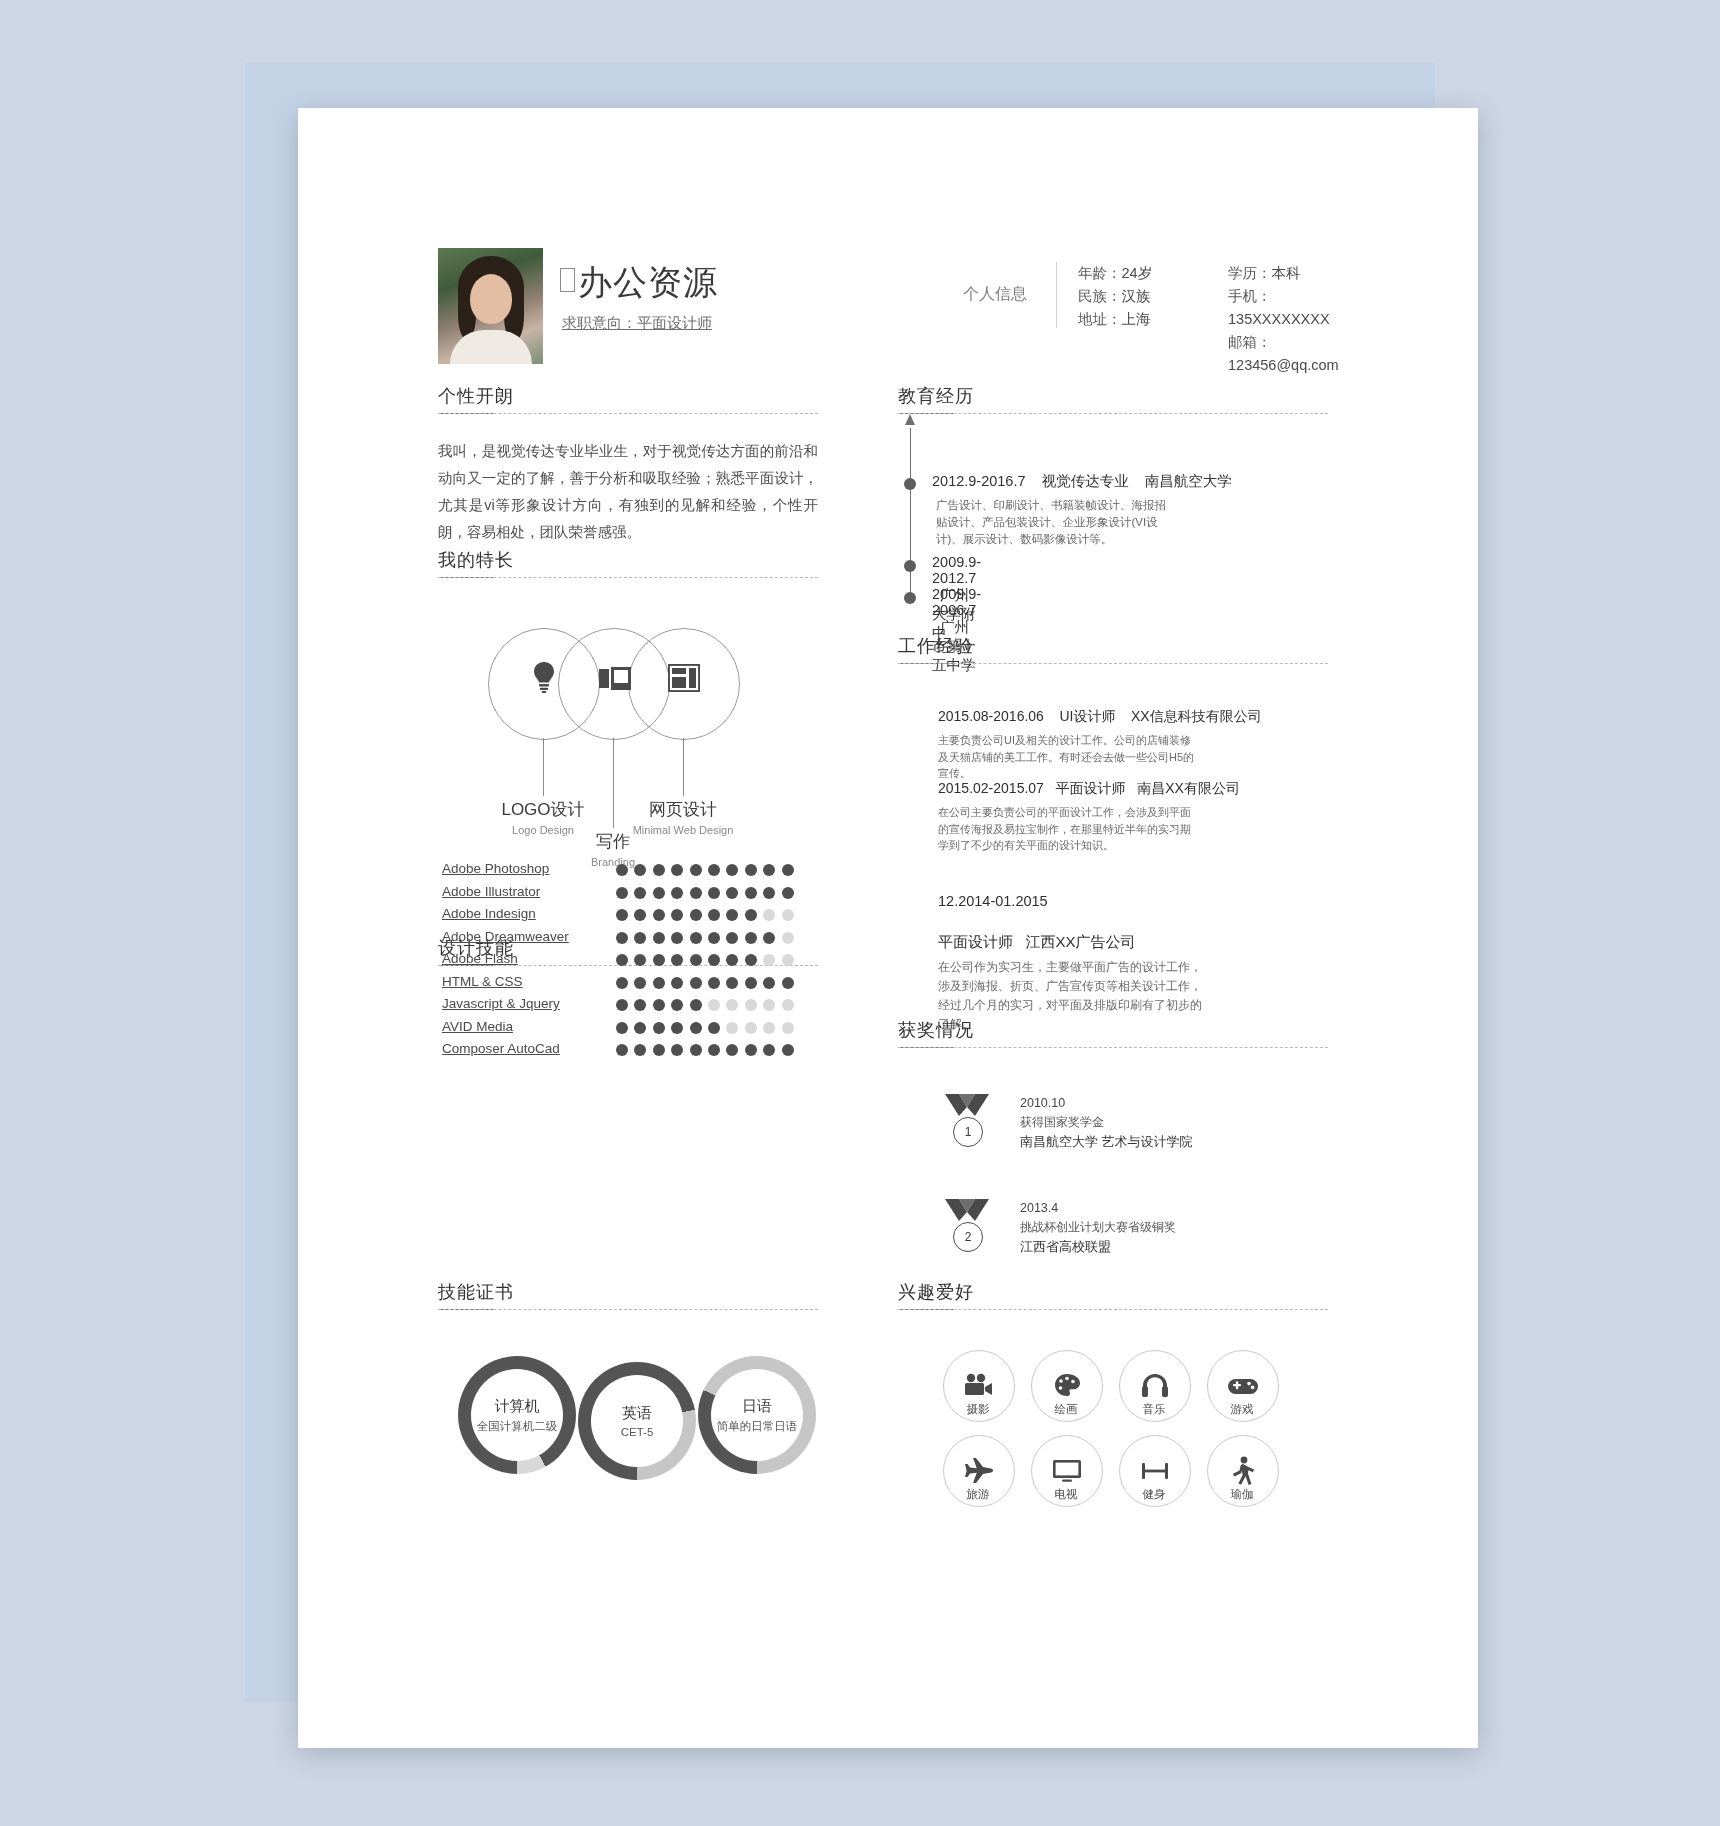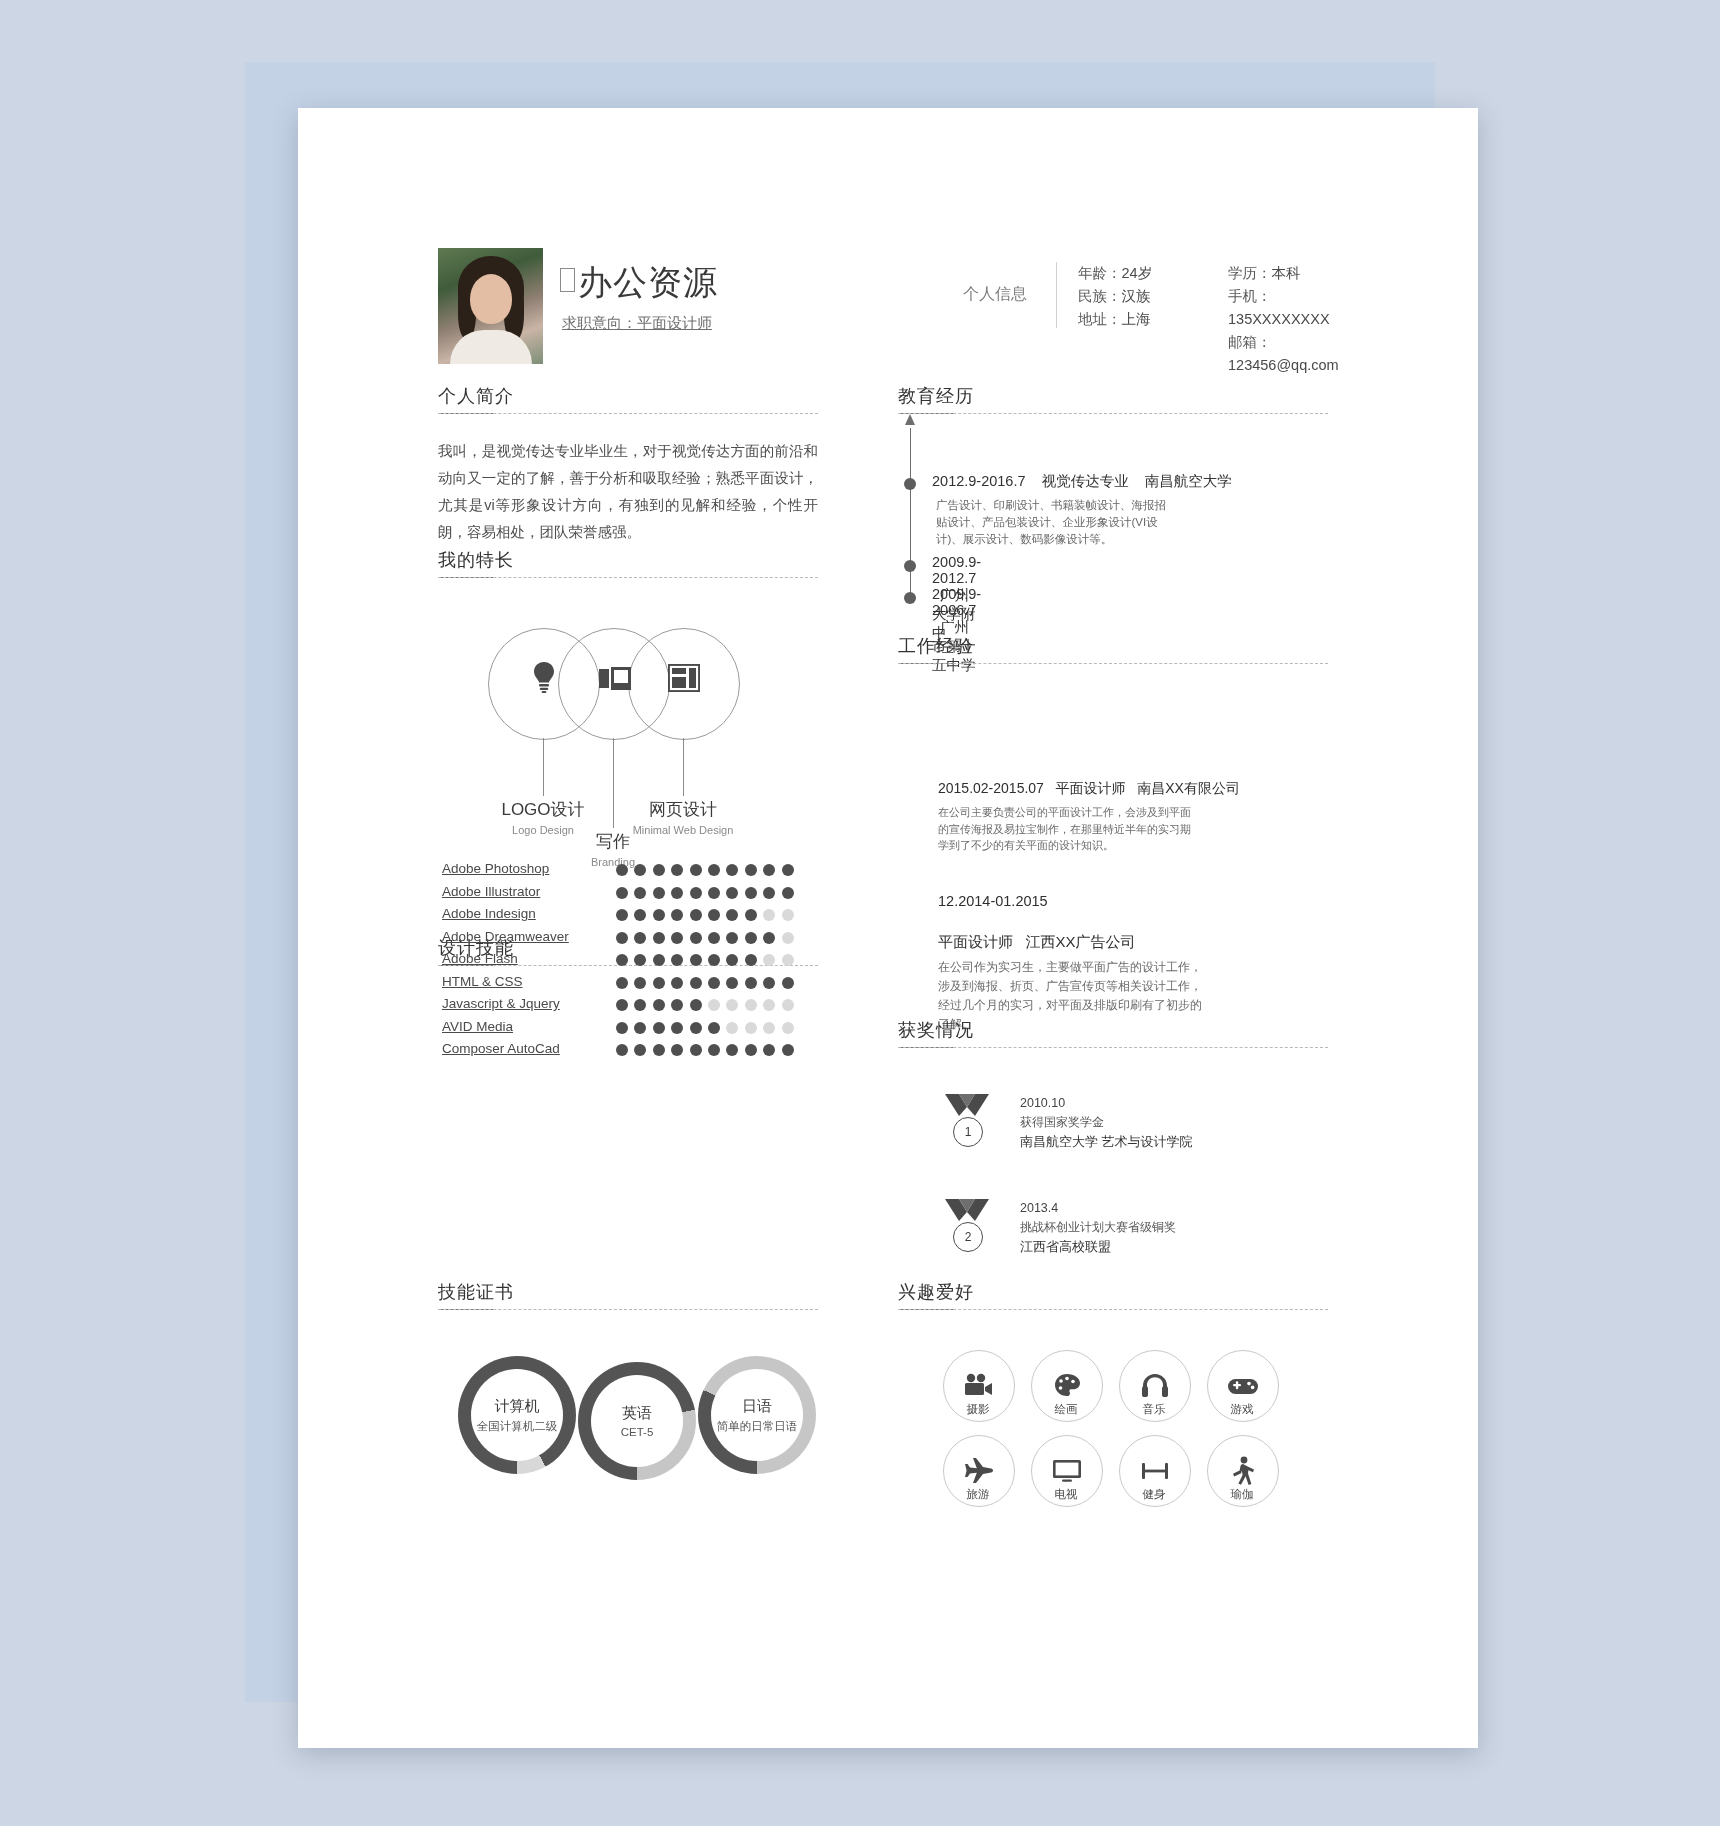--- a/index.html
+++ b/index.html
@@ -155,21 +155,21 @@
       <div><span class="k">地址：</span><span>上海</span></div>
     </div>
     <div class="infoCol c2">
       <div><span class="k">学历：</span><span>本科</span></div>
       <div><span class="k">手机：</span><span>135XXXXXXXX</span></div>
       <div><span class="k">邮箱：</span><span>123456@qq.com</span></div>
     </div>
   </div>
 
   <div class="sec" style="left:140px;top:276px;">
-    <div class="secTitle">个人简介</div>
+    <div class="secTitle">个性开朗</div>
   </div>
   <div class="secRuleSolid" style="left:140px;top:305px;width:55px;background:#777;"></div>
   <div class="secRule" style="left:140px;top:305px;width:380px;"></div>
 
   <div class="profileText">我叫，是视觉传达专业毕业生，对于视觉传达方面的前沿和动向又一定的了解，善于分析和吸取经验；熟悉平面设计，尤其是vi等形象设计方向，有独到的见解和经验，个性开朗，容易相处，团队荣誉感强。</div>
 
   <div class="sec" style="left:140px;top:440px;">
     <div class="secTitle">我的特长</div>
   </div>
   <div class="secRuleSolid" style="left:140px;top:469px;width:55px;background:#777;"></div>
@@ -312,20 +312,28 @@
       </div>
     </div>
   </div>
 
   <div class="sec" style="left:600px;top:526px;">
     <div class="secTitle">工作经验</div>
   </div>
   <div class="secRuleSolid" style="left:600px;top:555px;width:55px;background:#777;"></div>
   <div class="secRule" style="left:600px;top:555px;width:430px;"></div>
 
+  <div class="workItem" style="left:640px;top:600px;width:330px;">
+    <div class="wHead">
+      <span>2015.08-2016.06</span>
+      &nbsp;&nbsp;&nbsp;<span>UI设计师</span>
+      &nbsp;&nbsp;&nbsp;<span>XX信息科技有限公司</span>
+    </div>
+    <div class="wBody" style="width:260px;">主要负责公司UI及相关的设计工作。公司的店铺装修及天猫店铺的美工工作。有时还会去做一些公司H5的宣传。</div>
+  </div>
 
   <div class="workItem" style="left:640px;top:672px;width:330px;">
     <div class="wHead">
       <span>2015.02-2015.07</span>
       &nbsp;&nbsp;<span>平面设计师</span>
       &nbsp;&nbsp;<span>南昌XX有限公司</span>
     </div>
     <div class="wBody" style="width:260px;">在公司主要负责公司的平面设计工作，会涉及到平面的宣传海报及易拉宝制作，在那里特近半年的实习期学到了不少的有关平面的设计知识。</div>
   </div>
 

